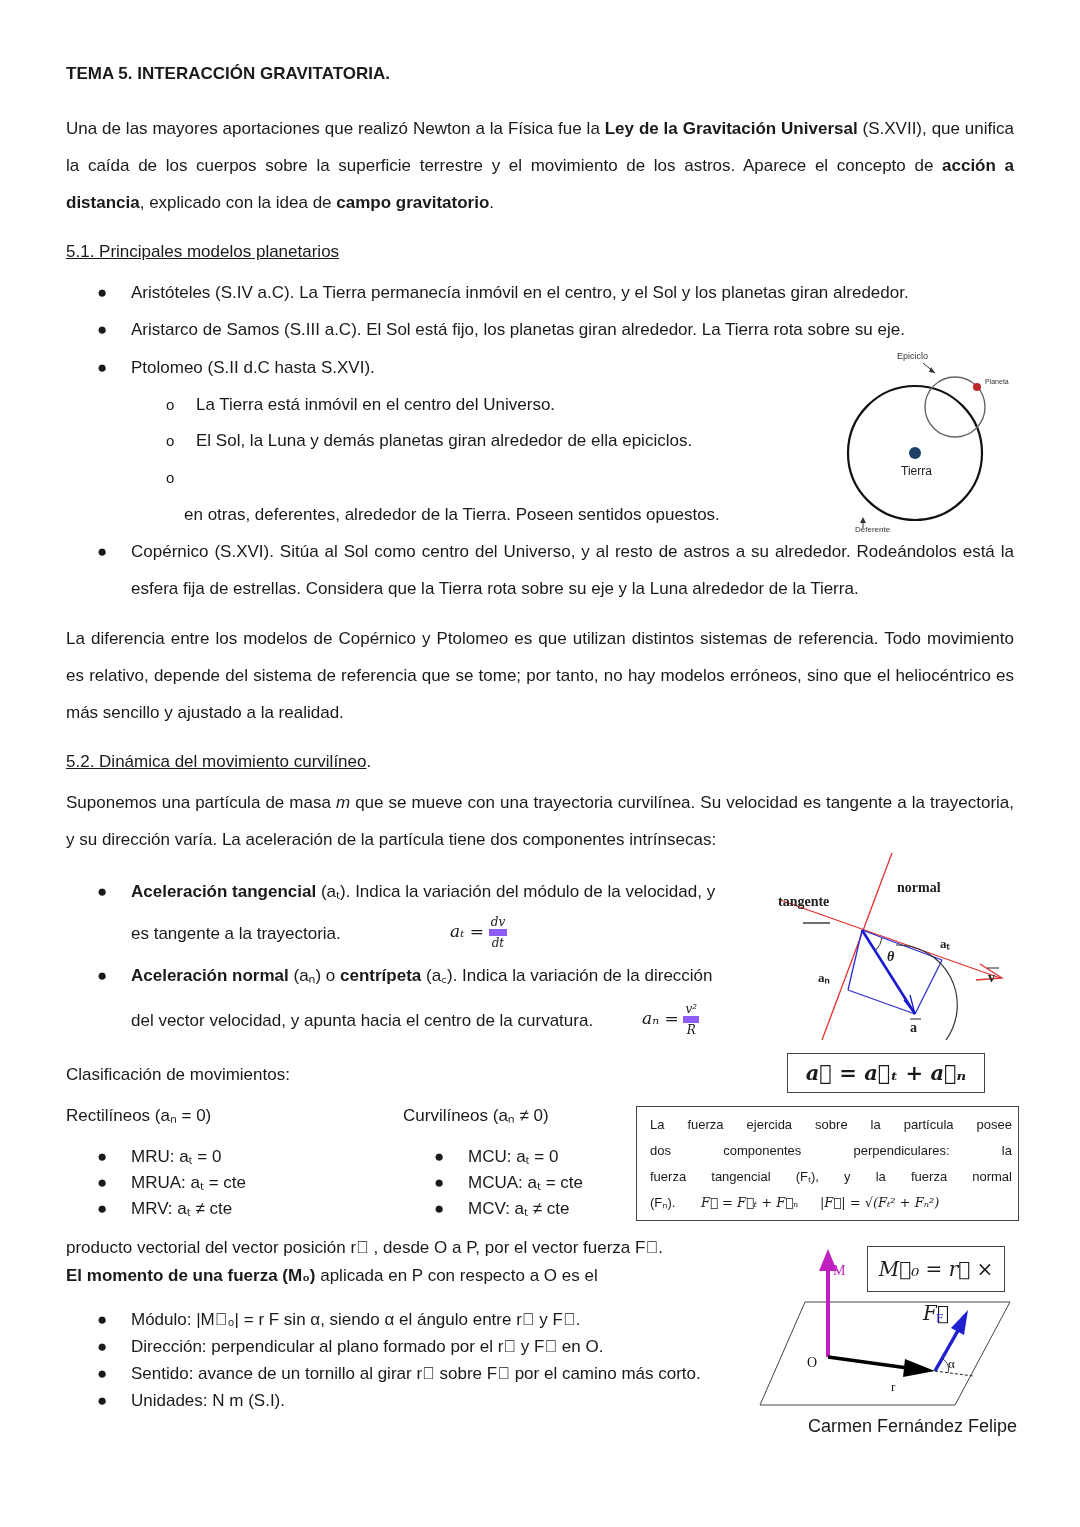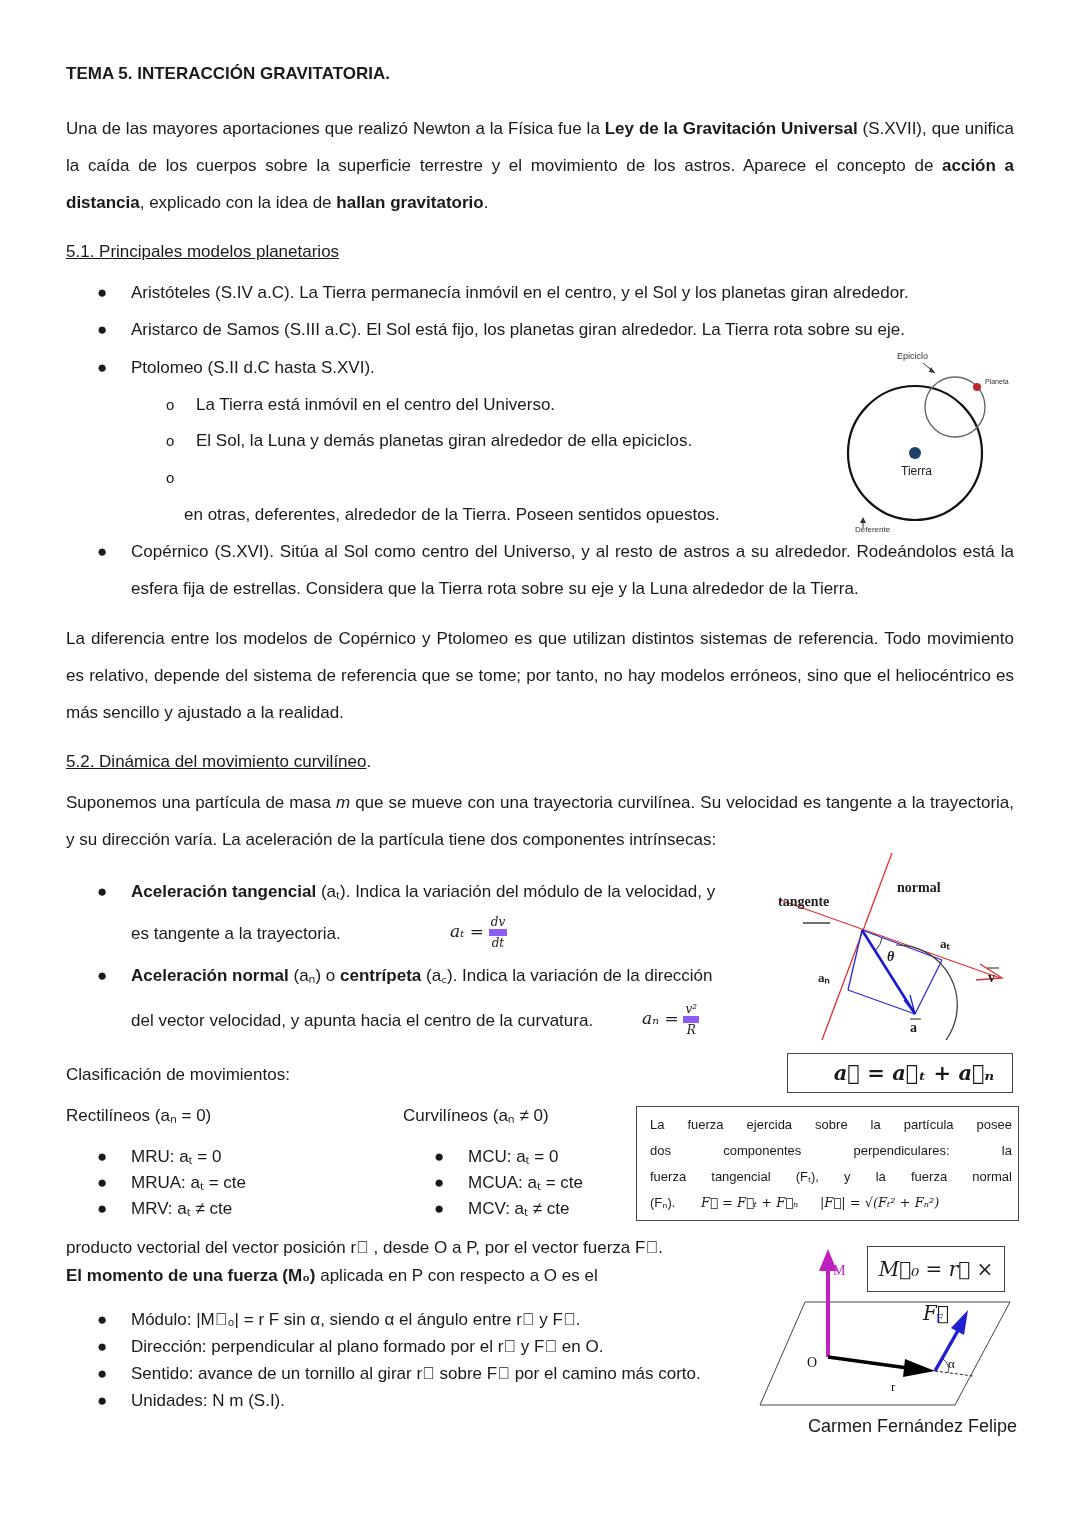--- a/index.html
+++ b/index.html
@@ -21,21 +21,21 @@
   .box { position: absolute; border: 1.5px solid #444; background: #fff; }
   .small { font-size: 13px; line-height: 26px; }
   b { font-weight: bold; }
 </style>
 </head>
 <body>
 
 <div class="abs title">TEMA 5. INTERACCIÓN GRAVITATORIA.</div>
 
 <div class="abs para txt just" style="top:110px;">
-  <span>Una de las mayores aportaciones que realizó Newton a la Física fue la </span><b>Ley de la Gravitación Universal</b><span> (S.XVII), que unifica la caída de los cuerpos sobre la superficie terrestre y el movimiento de los astros. Aparece el concepto de </span><b>acción a distancia</b><span>, explicado con la idea de </span><b>hallan gravitatorio</b><span>.</span>
+  <span>Una de las mayores aportaciones que realizó Newton a la Física fue la </span><b>Ley de la Gravitación Universal</b><span> (S.XVII), que unifica la caída de los cuerpos sobre la superficie terrestre y el movimiento de los astros. Aparece el concepto de </span><b>acción a distancia</b><span>, explicado con la idea de </span><b>campo gravitatorio</b><span>.</span>
 </div>
 
 <div class="abs h2" style="left:66px; top:242px;">5.1. Principales modelos planetarios</div>
 
 <div class="bullet txt" style="left:131px; top:274px; width:880px;">
   <span class="dot">●</span>
   <span>Aristóteles (S.IV a.C). La Tierra permanecía inmóvil en el centro, y el Sol y los planetas giran alrededor.</span>
 </div>
 <div class="bullet txt" style="left:131px; top:311px; width:880px;">
   <span class="dot">●</span>
@@ -126,21 +126,21 @@
   <text x="127" y="42" font-size="14" font-weight="bold" font-family="Liberation Serif, serif" fill="#222">normal</text>
   <text x="170" y="98" font-size="13" font-weight="bold" font-family="Liberation Serif, serif" fill="#222">aₜ</text>
   <text x="48" y="132" font-size="13" font-weight="bold" font-family="Liberation Serif, serif" fill="#222">aₙ</text>
   <text x="117" y="111" font-size="14" font-style="italic" font-weight="bold" font-family="Liberation Serif, serif" fill="#222">θ</text>
   <text x="218" y="132" font-size="14" font-weight="bold" font-family="Liberation Serif, serif" fill="#222">v</text>
   <line x1="217" y1="118" x2="229" y2="118" stroke="#222" stroke-width="1"></line>
   <text x="140" y="182" font-size="14" font-weight="bold" font-family="Liberation Serif, serif" fill="#222">a</text>
   <line x1="140" y1="169" x2="151" y2="169" stroke="#222" stroke-width="1"></line>
 </svg>
 
-<div class="box" style="left:787px; top:1053px; width:196px; height:38px; text-align:center; line-height:38px; font-size:21px;padding-left:28px;">
+<div class="box" style="left:787px; top:1053px; width:196px; height:38px; text-align:center; line-height:38px; font-size:21px;">
   <span class="math" style="font-weight:bold;">a⃗ = a⃗ₜ + a⃗ₙ</span>
 </div>
 
 <div class="abs" style="left:66px; top:1065px; font-size:17px;">Clasificación de movimientos:</div>
 <div class="abs" style="left:66px; top:1103px; font-size:17px;">Rectilíneos (aₙ = 0)</div>
 <div class="abs" style="left:403px; top:1103px; font-size:17px;">Curvilíneos (aₙ ≠ 0)</div>
 
 <div class="bullet" style="left:131px; top:1144px; line-height:26px;">
   <div style="position:relative;"><span class="dot">●</span><span>MRU: aₜ = 0</span></div>
   <div style="position:relative;"><span class="dot">●</span><span>MRUA: aₜ = cte</span></div>

